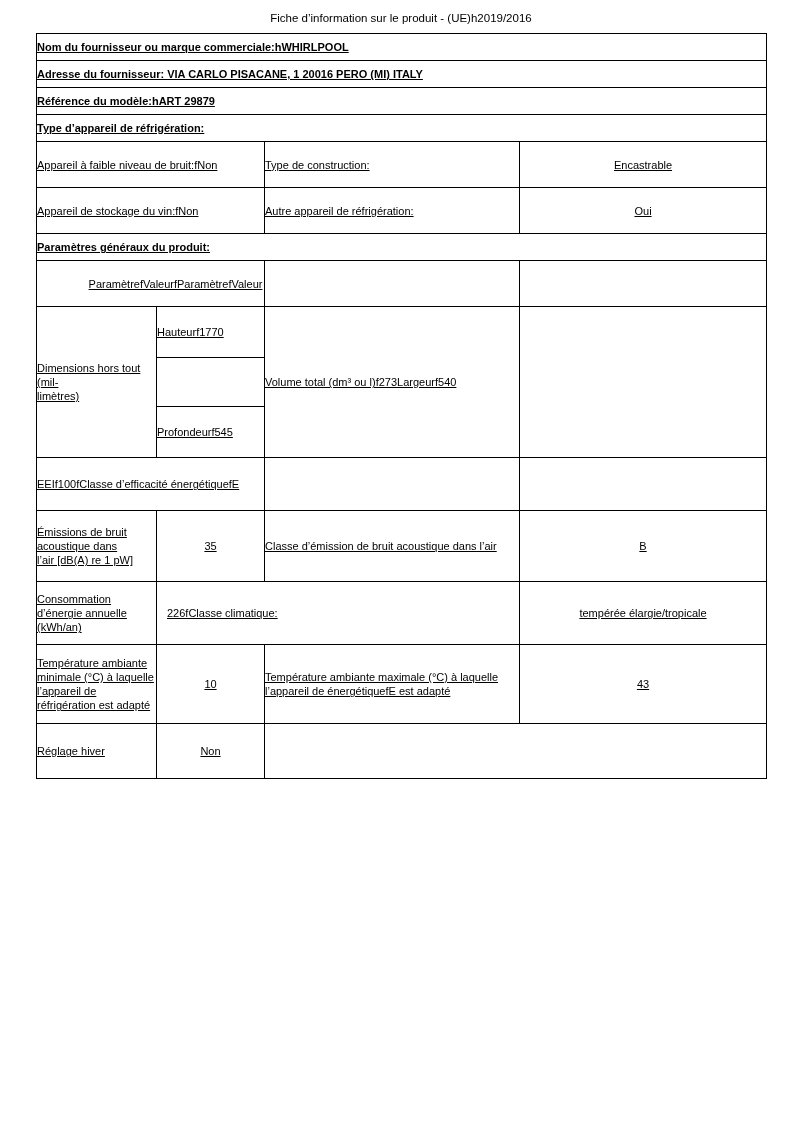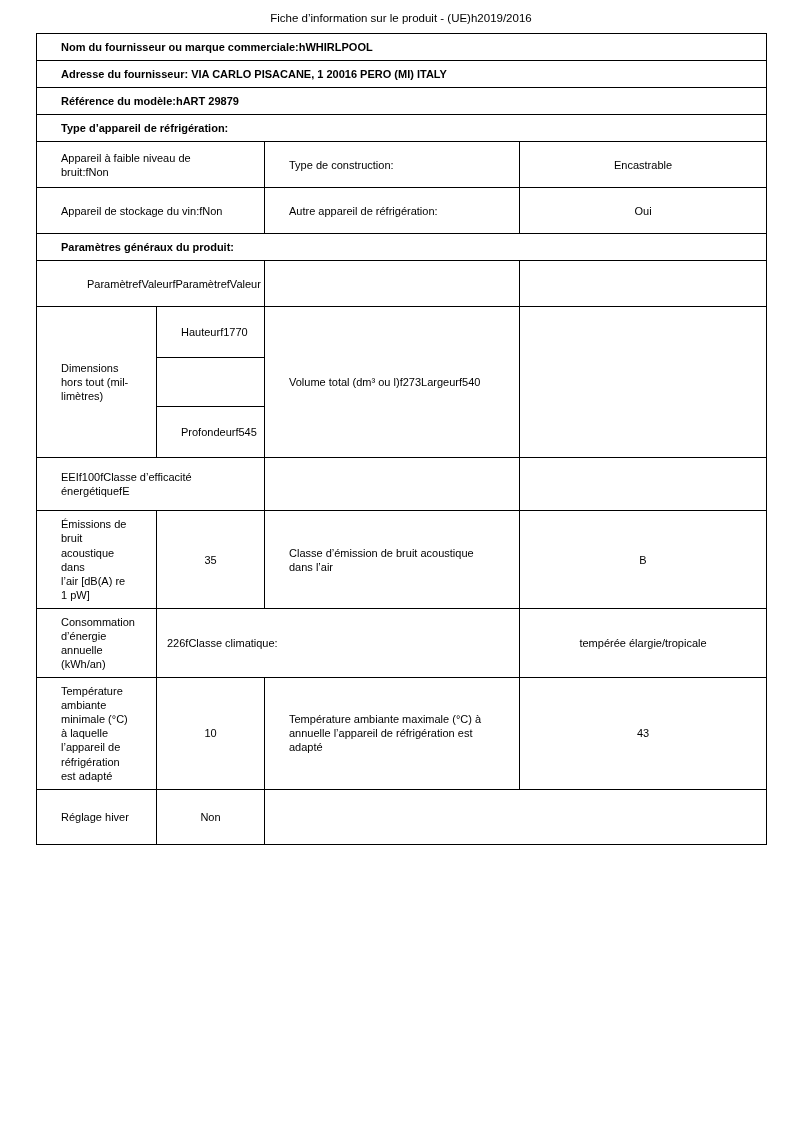--- a/index.html
+++ b/index.html
@@ -33,23 +33,24 @@
     padding-bottom: 9px;
   }
   table.sheet {
     width: 730px;
     border-collapse: collapse;
     table-layout: fixed;
   }
   table.sheet td {
     border: 1px solid #000000;
     vertical-align: middle;
-    padding: 6px 24px;
+    padding: 6px 0;
     font-size: 11px;
     line-height: 1.28;
+    text-decoration: underline;
   }
   td.nb-right { border-right: none; }
   td.no-side { border-left: none; border-right: none; }
   .center { text-align: center; }
   .row-head td {
     font-weight: bold;
     padding-top: 7px;
     padding-bottom: 7px;
   }
   .tall { height: 46px; }
@@ -134,21 +135,21 @@
 
         <tr>
           <td style="height:50px;">Consommation d’énergie annuelle (kWh/an)</td>
           <td colspan="2" style="padding-left:10px;">226fClasse climatique:</td>
           <td class="cell-center">tempérée élargie/tropicale</td>
         </tr>
 
         <tr>
           <td style="height:66px;">Température ambiante minimale (°C) à laquelle l’appareil de réfrigération est adapté</td>
           <td class="cell-center">10</td>
-          <td>Température ambiante maximale (°C) à annuelle l’appareil de réfrigération est adapté</td>
+          <td>Température ambiante maximale (°C) à laquelle l’appareil de énergétiquefE est adapté</td>
           <td class="cell-center">43</td>
         </tr>
 
         <tr>
           <td style="height:42px;">Réglage hiver</td>
           <td class="cell-center">Non</td>
           <td colspan="2" class="nb-right"></td>
         </tr>
       </tbody>
     </table>

